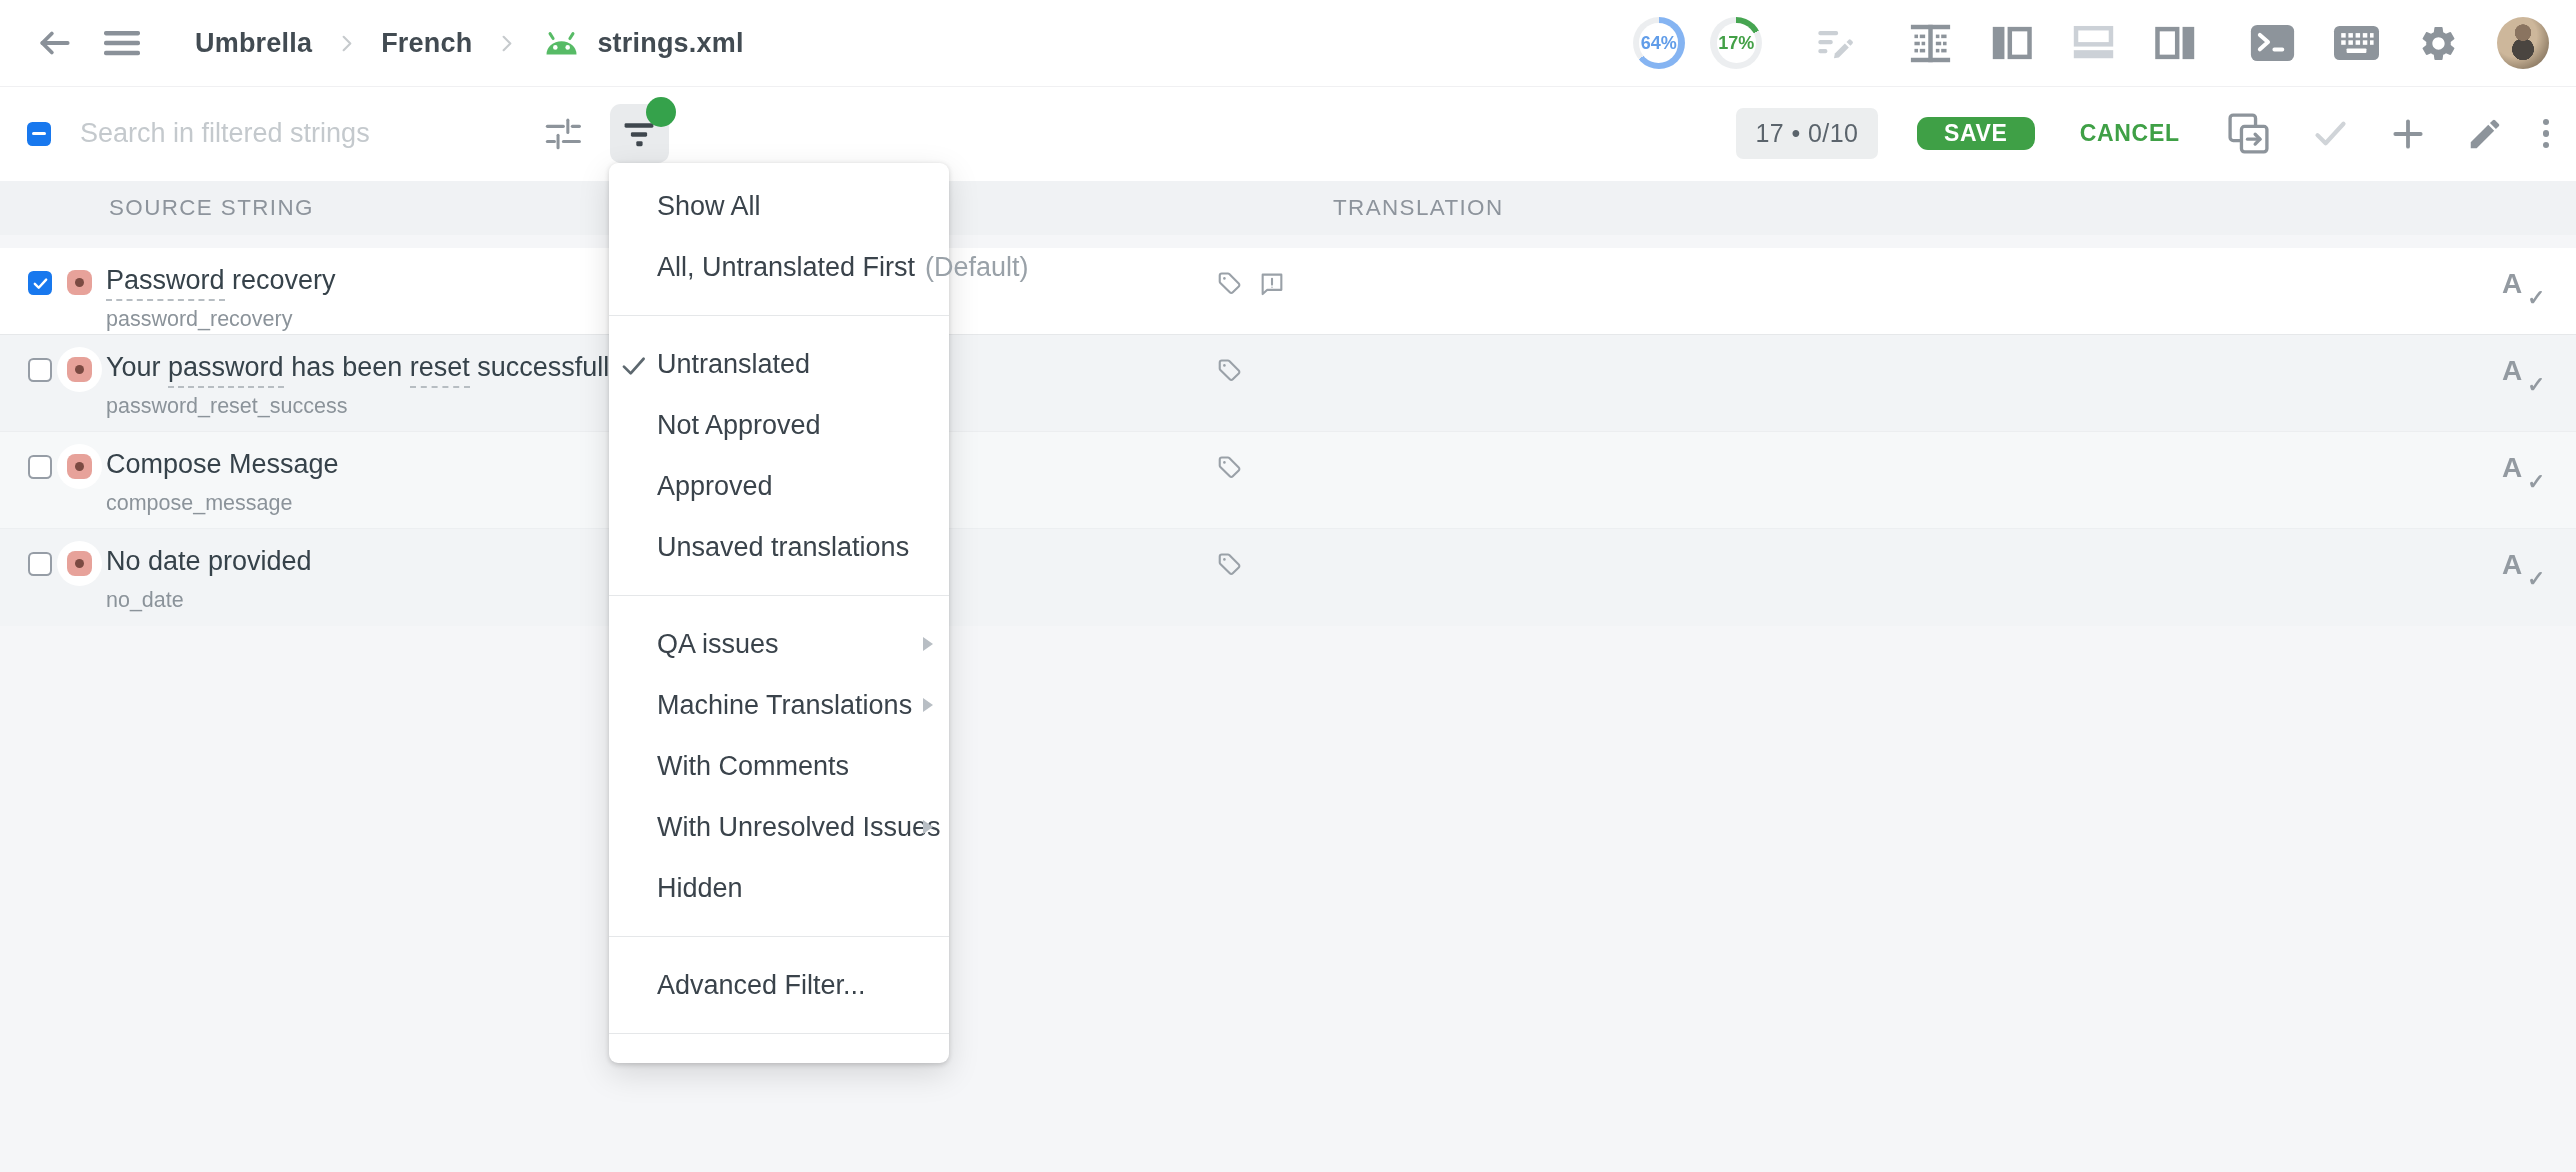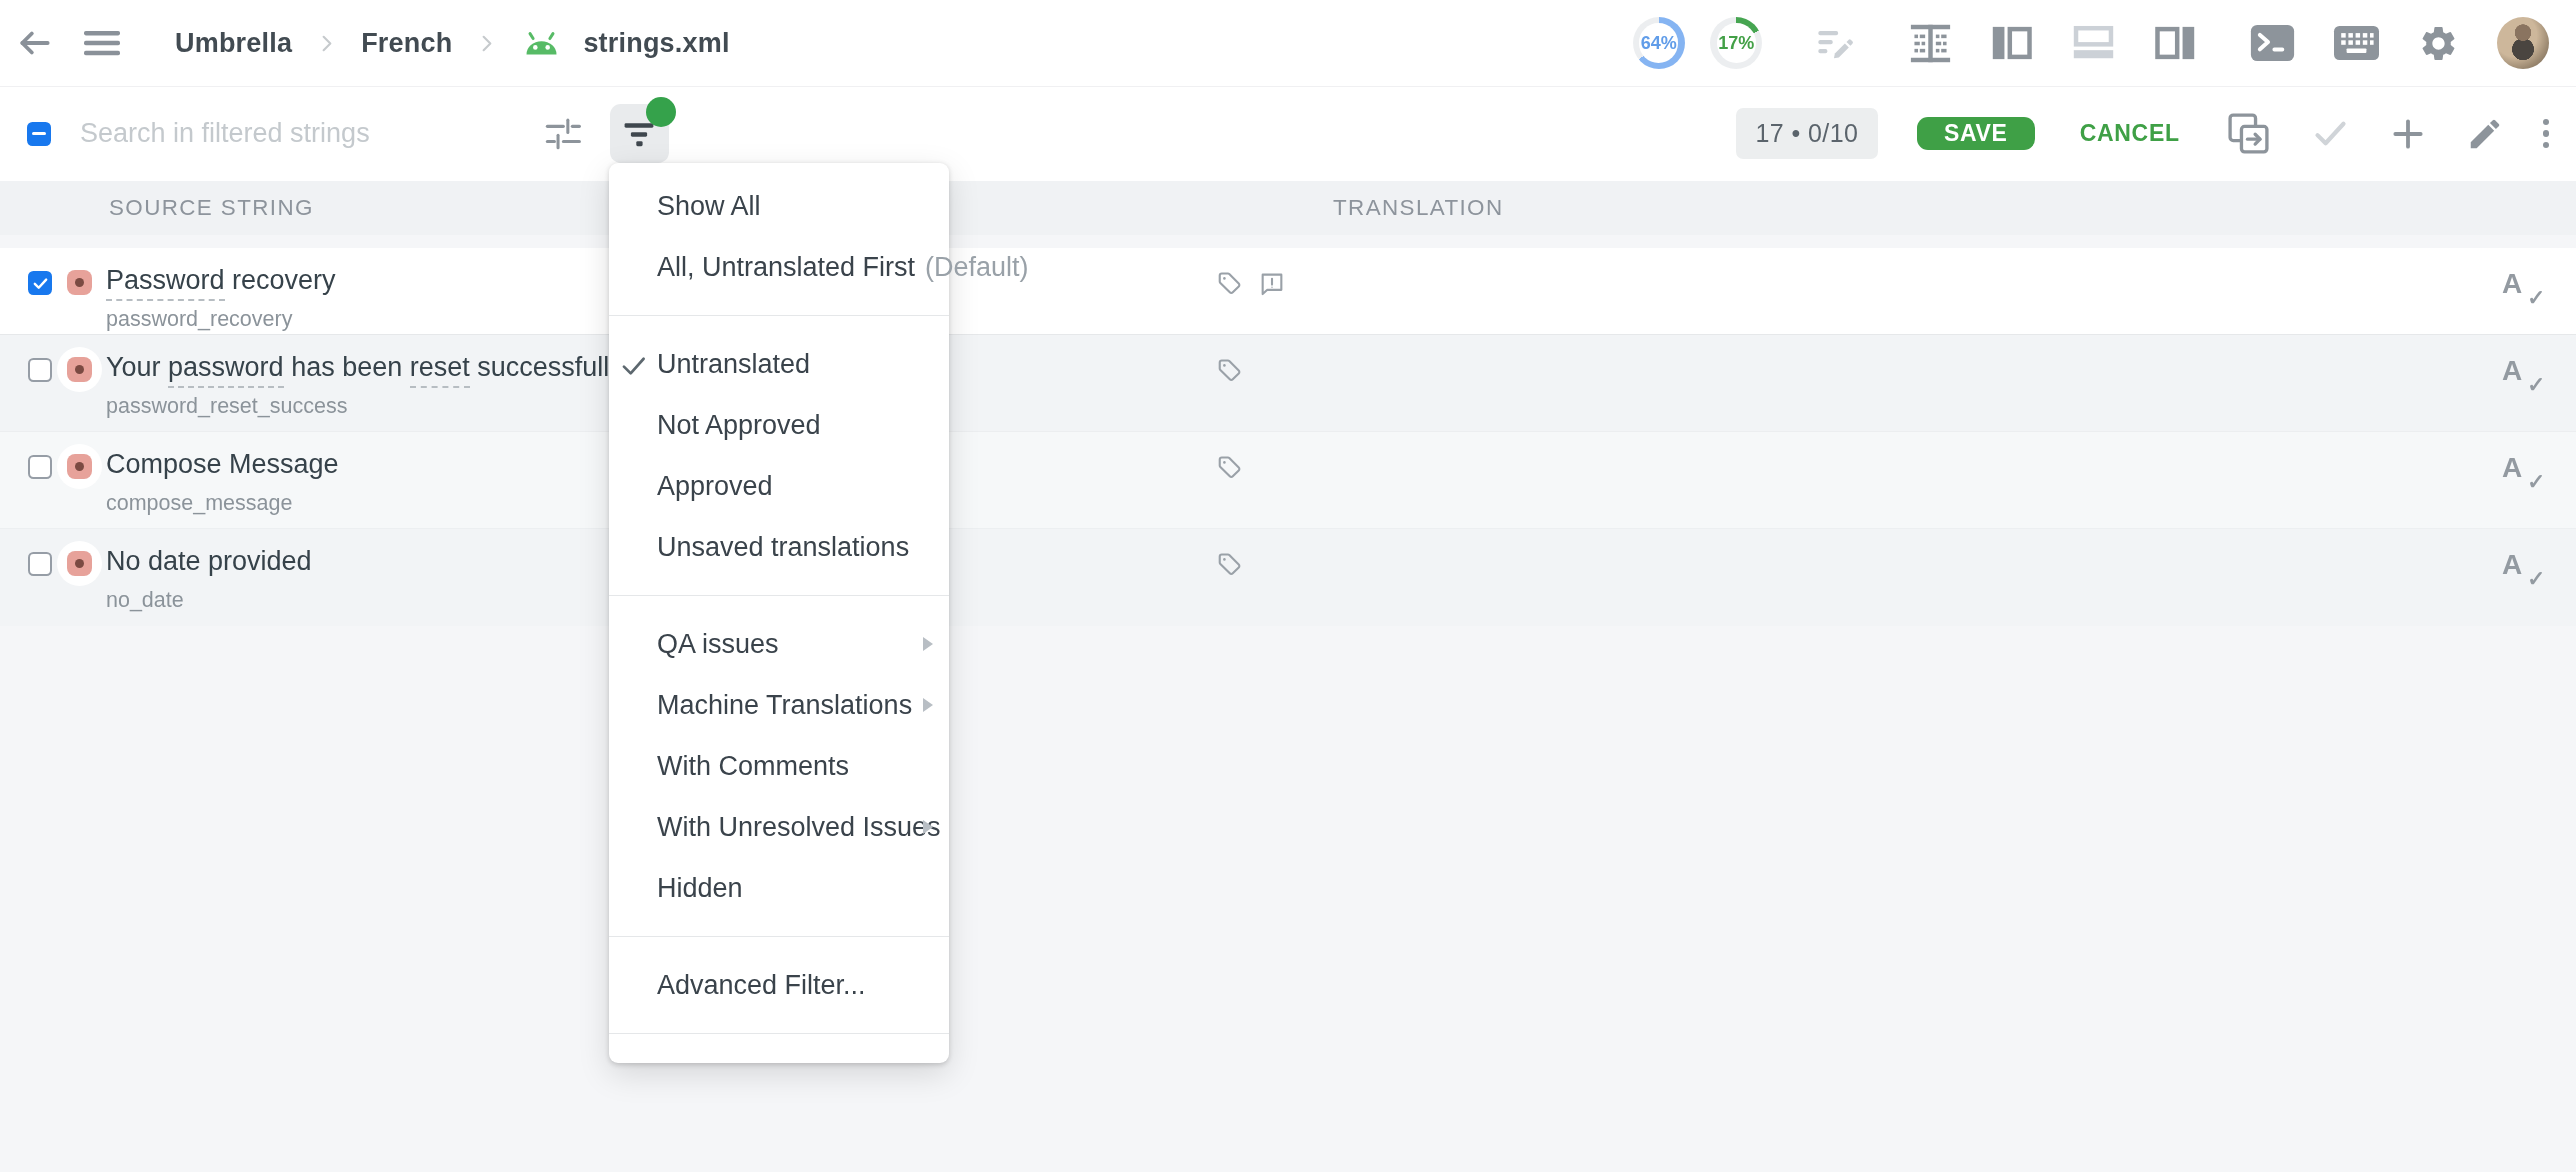--- a/index.html
+++ b/index.html
@@ -2,28 +2,28 @@
 <html style="font-size:14.3px"><head>
 <meta charset="utf-8">
 <style>
   html,body{margin:0;padding:0;}
   body{width:2576px;height:1173px;overflow:hidden;background:#f5f6f8;
        font-family:"Liberation Sans",sans-serif;-webkit-font-smoothing:antialiased;position:relative;}
   .app{position:absolute;inset:0;}
 
   
   .topbar{position:absolute;top:0;left:0;right:0;height:86px;background:#fff;
-          display:flex;align-items:center;padding:0 27px 0 16px;box-sizing:border-box;
+          display:flex;align-items:center;padding:0 27px 0 36px;box-sizing:border-box;
           box-shadow:0 0.9px 0 #efeff1;z-index:5;}
   .tb-left{display:flex;align-items:center;gap:30px;}
   .icon-btn{display:inline-flex;align-items:center;justify-content:center;cursor:pointer;}
   .crumbs{display:flex;align-items:center;gap:23px;margin-left:25px;}
   .crumb{font-size:27px;font-weight:700;color:#424b52;letter-spacing:0.2px;cursor:pointer;}
   .crumb-sep svg{display:block;}
-  .file-crumb{display:flex;align-items:center;gap:21px;}
+  .file-crumb{display:flex;align-items:center;gap:15px;}
   .tb-right{margin-left:auto;display:flex;align-items:center;gap:38px;}
   .ring{width:52px;height:52px;border-radius:50%;position:relative;flex:0 0 auto;cursor:pointer;}
   .ring::after{content:"";position:absolute;inset:6.3px;background:#fff;border-radius:50%;}
   .ring span{position:absolute;inset:0;display:flex;align-items:center;justify-content:center;
              font-size:18px;font-weight:700;z-index:1;}
   .pct-blue span{color:#619de9;} .pct-green span{color:#43a047;}
   .dots-v{display:flex;flex-direction:column;gap:5.4px;}
   .dots-v i{width:6.3px;height:6.3px;border-radius:50%;background:#8d949b;}
   .avatar{width:52px;height:52px;border-radius:50%;cursor:pointer;
           background:

